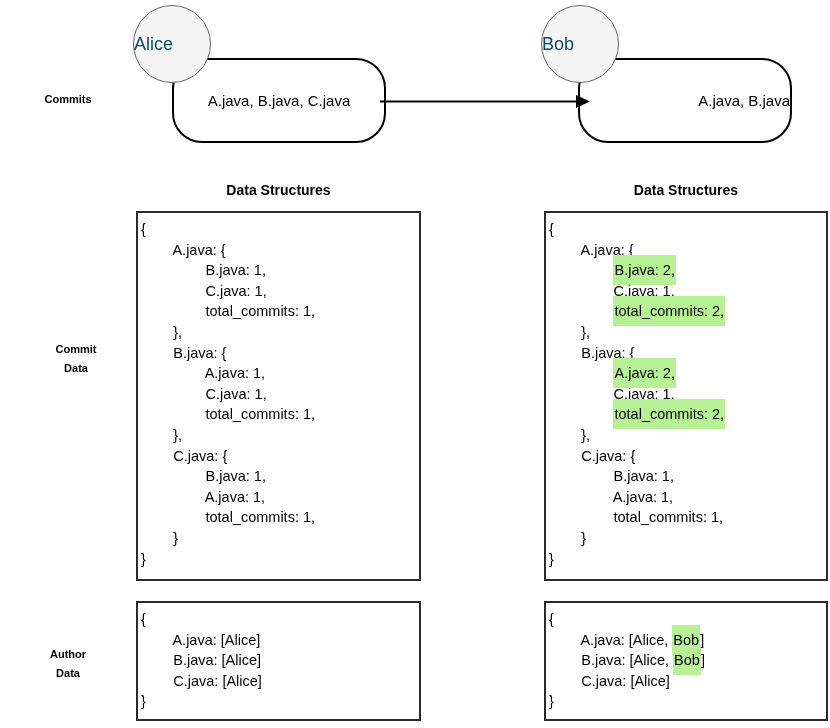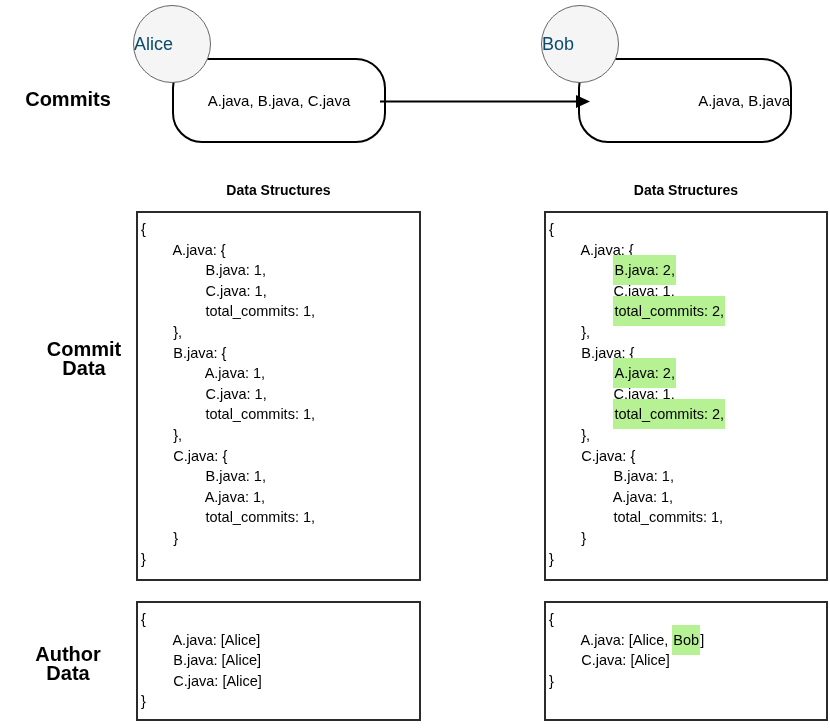--- a/index.html
+++ b/index.html
@@ -20,28 +20,28 @@
     position: absolute;
     left: 0; top: 0;
     width: 830px;
     height: 728px;
   }
 
   
   .row-label {
     position: absolute;
     font-weight: bold;
-    font-size: 20px;
+    font-size: 11px;
     line-height: 19px;
     text-align: center;
     color: #000;
     white-space: pre-line;
   }
   #label-commits  { left: 0px;  top: 90px;  width: 136px; }
-  #label-commit-data { left: 16px; top: 340px; width: 136px; }
+  #label-commit-data { left: 8px; top: 340px; width: 136px; }
   #label-author-data { left: 0px; top: 645px; width: 136px; }
 
   
   .commit-card {
     position: absolute;
     border: 2px solid #000;
     border-radius: 30px;
     background: #ffffff;
     box-sizing: border-box;
     display: flex;
@@ -161,16 +161,16 @@
 
   <div class="data-box" id="box-commit-right">
     <div class="code"><span class="ln"><span>{</span></span><span class="ln"><span>        A.java: {</span></span><span class="ln"><span>                </span><span class="hl">B.java: 2,</span></span><span class="ln"><span>                C.java: 1,</span></span><span class="ln"><span>                </span><span class="hl">total_commits: 2,</span></span><span class="ln"><span>        },</span></span><span class="ln"><span>        B.java: {</span></span><span class="ln"><span>                </span><span class="hl">A.java: 2,</span></span><span class="ln"><span>                C.java: 1,</span></span><span class="ln"><span>                </span><span class="hl">total_commits: 2,</span></span><span class="ln"><span>        },</span></span><span class="ln"><span>        C.java: {</span></span><span class="ln"><span>                B.java: 1,</span></span><span class="ln"><span>                A.java: 1,</span></span><span class="ln"><span>                total_commits: 1,</span></span><span class="ln"><span>        }</span></span><span class="ln"><span>}</span></span></div>
   </div>
 
   <div class="data-box" id="box-author-left">
     <div class="code"><span class="ln"><span>{</span></span><span class="ln"><span>        A.java: [Alice]</span></span><span class="ln"><span>        B.java: [Alice]</span></span><span class="ln"><span>        C.java: [Alice]</span></span><span class="ln"><span>}</span></span></div>
   </div>
 
   <div class="data-box" id="box-author-right">
-    <div class="code"><span class="ln"><span>{</span></span><span class="ln"><span>        A.java: [Alice, </span><span class="hl">Bob</span><span>]</span></span><span class="ln"><span>        C.java: [Alice]</span></span><span class="ln"><span>}</span></span></div>
+    <div class="code"><span class="ln"><span>{</span></span><span class="ln"><span>        A.java: [Alice, </span><span class="hl">Bob</span><span>]</span></span><span class="ln"><span>        B.java: [Alice, </span><span class="hl">Bob</span><span>]</span></span><span class="ln"><span>        C.java: [Alice]</span></span><span class="ln"><span>}</span></span></div>
   </div>
 
 </div>
 
 </body></html>

